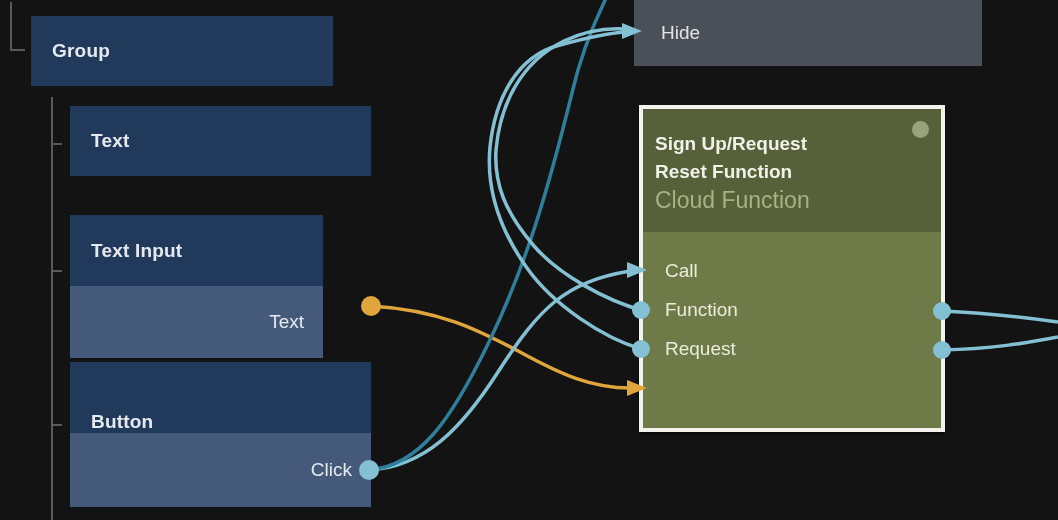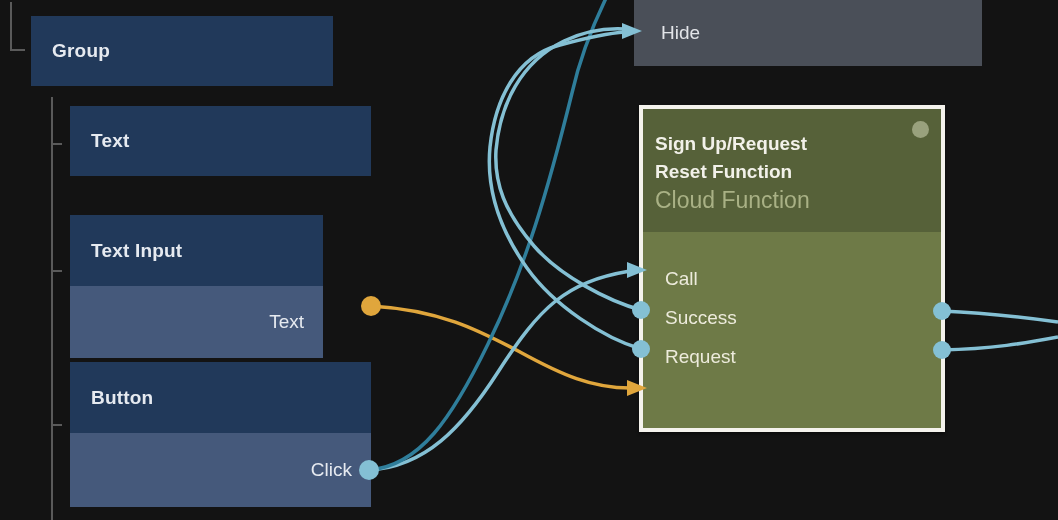--- a/index.html
+++ b/index.html
@@ -33,21 +33,21 @@
     padding-left:27px;font-size:19px;color:#e2e4e8;}
   .fn-node{left:639px;top:105px;width:306px;height:327px;
     border:4px solid var(--sel-border);background:var(--green-body);
     box-shadow:0 2px 3px rgba(0,0,0,.45);}
   .fn-header{position:relative;background:var(--green-header);height:123px;
     padding:21px 22px 0 12px;}
   .fn-title{font-size:19px;font-weight:bold;color:#f2f1e9;line-height:28px;}
   .fn-subtitle{font-size:23px;color:var(--subtitle-green);line-height:28px;}
   .fn-status{position:absolute;top:12px;right:12px;width:17px;height:17px;
     border-radius:50%;background:var(--status-dot);}
-  .fn-ports{padding-top:27px;}
+  .fn-ports{padding-top:19px;}
   .fn-port{height:39px;display:flex;align-items:center;padding-left:22px;
     font-size:19px;color:var(--text-cream);}
   svg.wires{position:absolute;left:0;top:0;z-index:3;pointer-events:none;}
   .wire-light{stroke:var(--teal-light);stroke-width:3.5;fill:none;}
   .wire-dark{stroke:var(--teal-dark);stroke-width:3.5;fill:none;}
   .wire-orange{stroke:var(--orange);stroke-width:3.5;fill:none;}
   .dot-light{fill:var(--teal-light);}
   .dot-orange{fill:var(--orange);}
   .tree{stroke:var(--tree-line);stroke-width:2;fill:none;}
 </style>
@@ -67,21 +67,21 @@
   <div class="node" style="left:70px;top:215px;width:253px;">
     <div class="blue-node node-header" style="height:71px;">
       <span>Text Input</span>
     </div>
     <div class="port-row-blue" style="height:72px;">
       <span>Text</span>
     </div>
   </div>
 
   <div class="node" style="left:70px;top:362px;width:301px;">
-    <div class="blue-node node-header" style="height:71px;">
+    <div class="blue-node node-header" style="height:71px;align-items:flex-end;">
       <span>Button</span>
     </div>
     <div class="port-row-blue" style="height:74px;">
       <span>Click</span>
     </div>
   </div>
 
   <div class="node gray-node" style="left:634px;top:0;width:348px;height:66px;">
     <span>Hide</span>
   </div>
@@ -91,21 +91,21 @@
       <div class="fn-title">Sign Up/Request</div>
       <div class="fn-title">Reset Function</div>
       <div class="fn-subtitle">Cloud Function</div>
       <div class="fn-status"></div>
     </div>
     <div class="fn-ports">
       <div class="fn-port">
         <span>Call</span>
       </div>
       <div class="fn-port">
-        <span>Success</span>
+        <span>Function</span>
       </div>
       <div class="fn-port">
         <span>Request</span>
       </div>
     </div>
   </div>
 
   <svg class="wires" width="1058" height="520" viewBox="0 0 1058 520">
 
     <polyline class="tree" points="11,2 11,50 25,50"></polyline>

